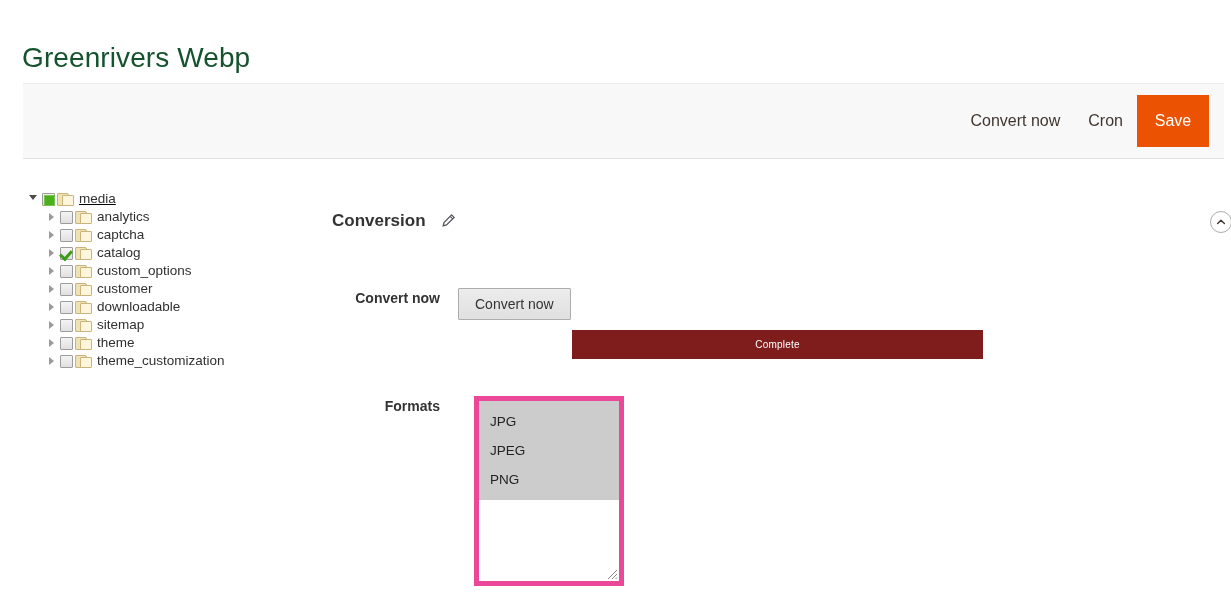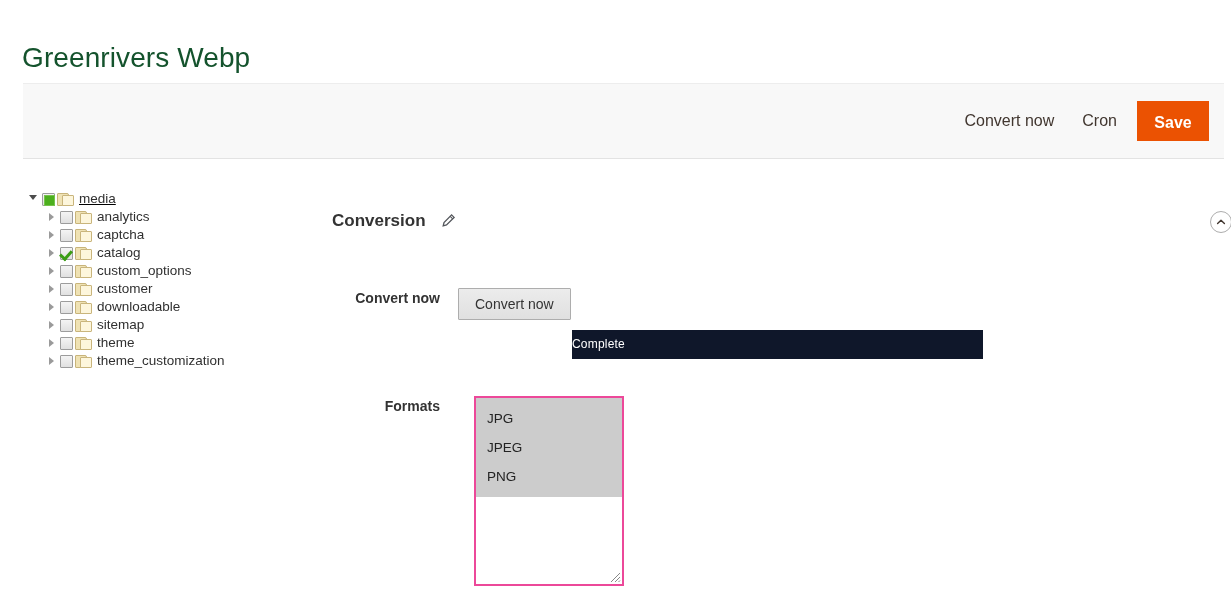--- a/index.html
+++ b/index.html
@@ -56,26 +56,26 @@
     padding: 0 14px;
     cursor: pointer;
     white-space: nowrap;
     line-height: 20px;
   }
   .btn-save {
     background: #eb5202;
     color: #ffffff;
     border: 1px solid #eb5202;
     font-size: 16px;
-    font-weight: 700;
+    font-weight: 400;
     font-family: "Liberation Sans", sans-serif;
     padding: 0;
-    margin-left: 6px;
+    margin-left: 0;
     width: 72px;
-    height: 40px;
+    height: 52px;
     line-height: 42px;
     text-align: center;
     cursor: pointer;
     white-space: nowrap;
   }
 
   
   .tree {
     position: absolute;
     left: 22px;
@@ -256,31 +256,32 @@
     border-radius: 1px;
     white-space: nowrap;
   }
 
   .progress-complete {
     position: absolute;
     left: 572px;
     top: 330px;
     width: 411px;
     height: 29px;
-    background: #0f172a;
+    background: #7f1d1d;
     color: #ffffff;
-    font-size: 12px;
+    font-size: 10px;
+    text-align: center;
     line-height: 29px;
     letter-spacing: 0.2px;
   }
 
   .formats-select {
     width: 150px;
     height: 190px;
-    border: 2px solid #ec4899;
+    border: 5px solid #ec4899;
     background: #ffffff;
     position: relative;
     overflow: hidden;
     font-family: "Liberation Sans", sans-serif;
     cursor: pointer;
   }
   .formats-options {
     background: #cccccc;
     padding: 6px 0 6px 0;
   }

